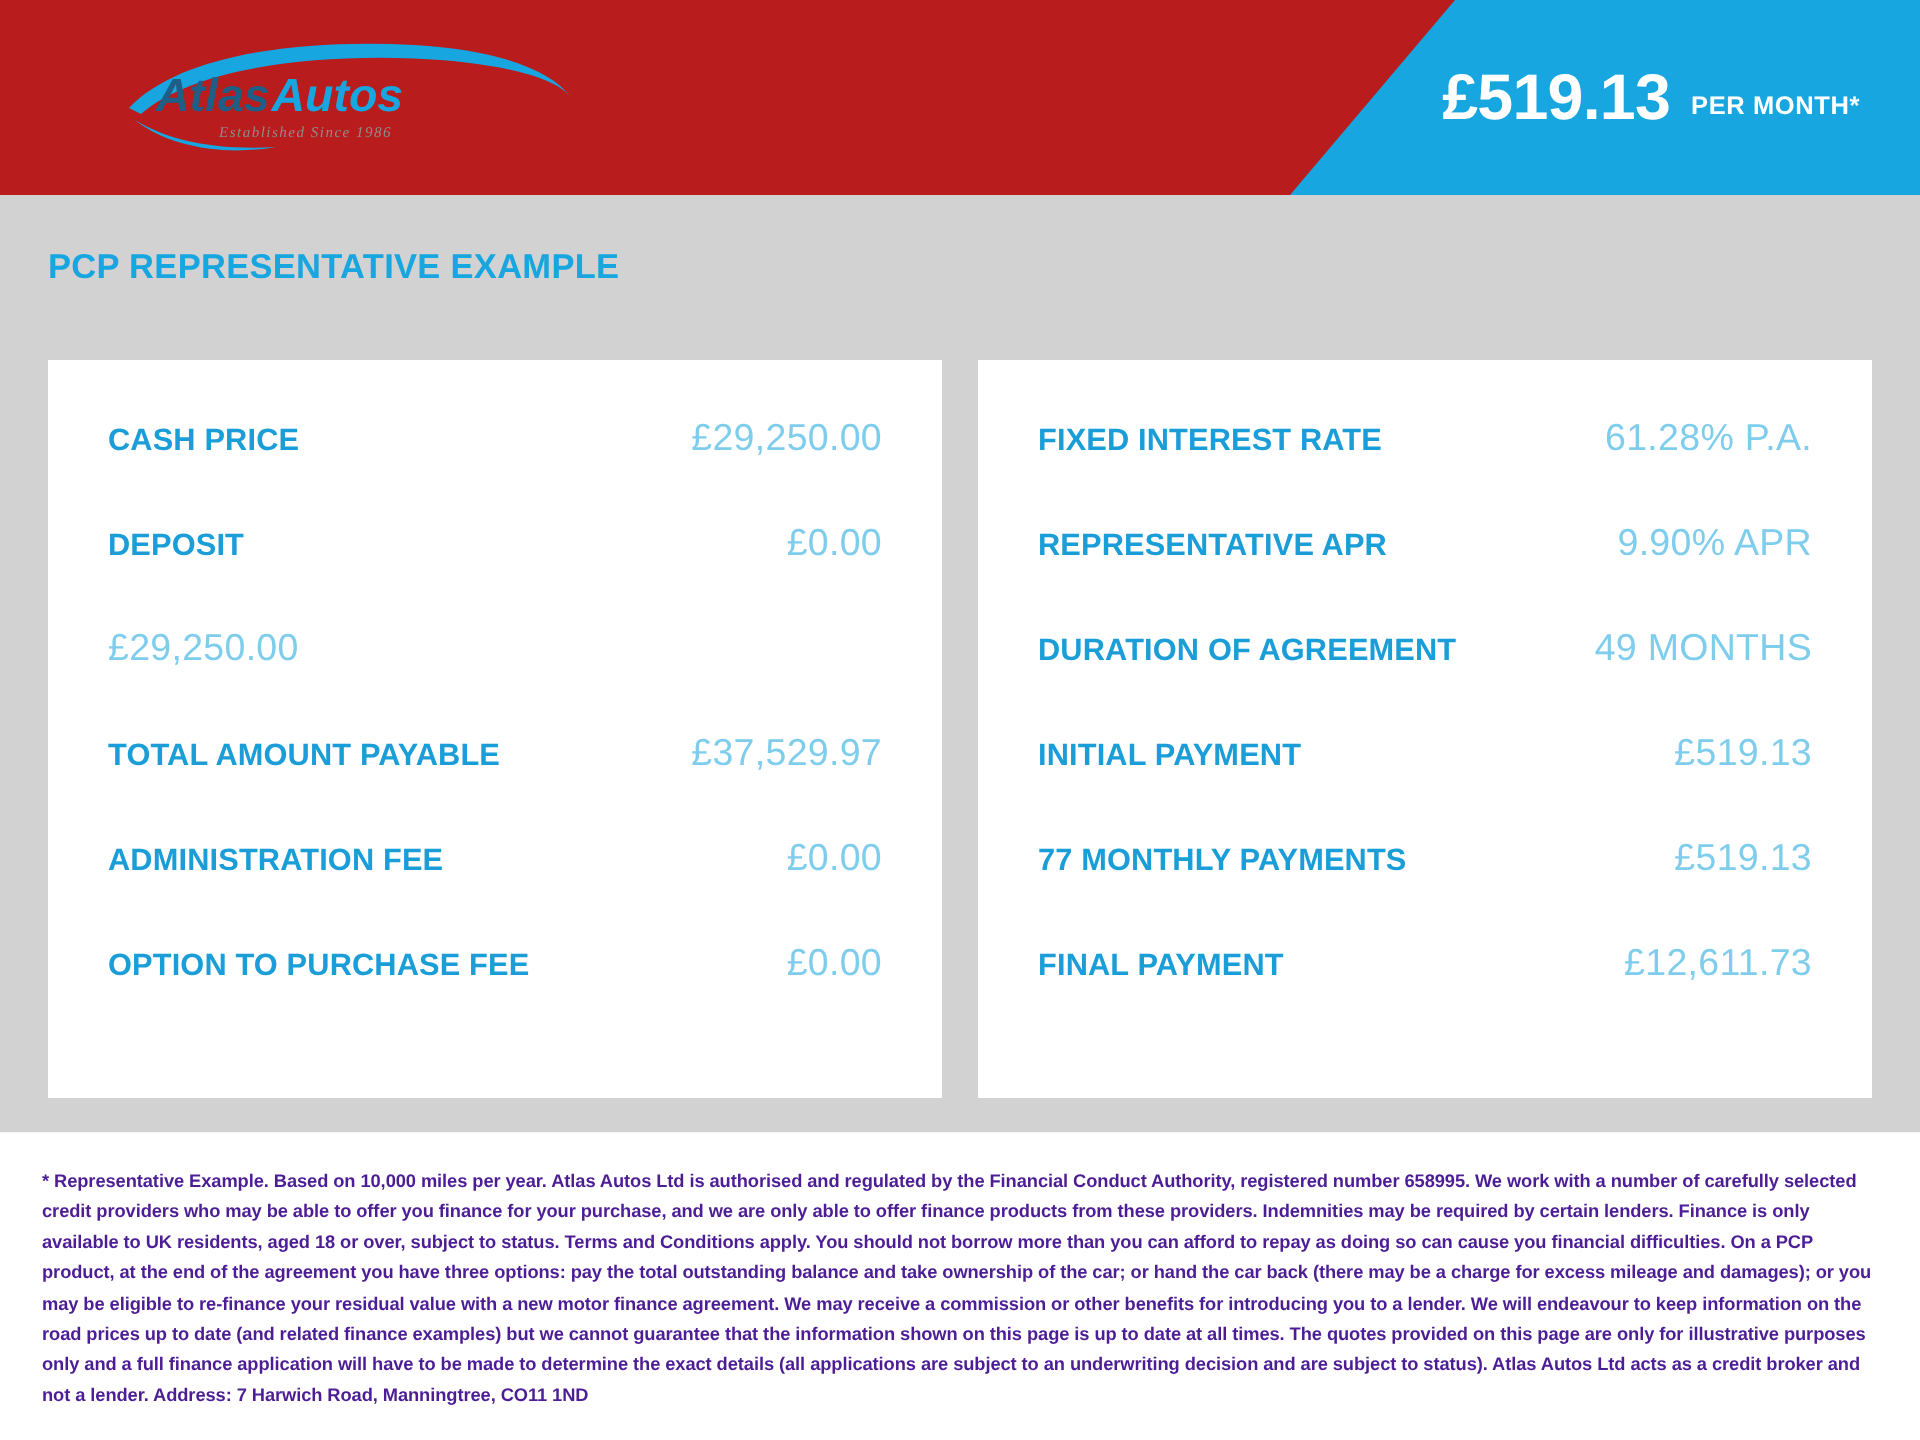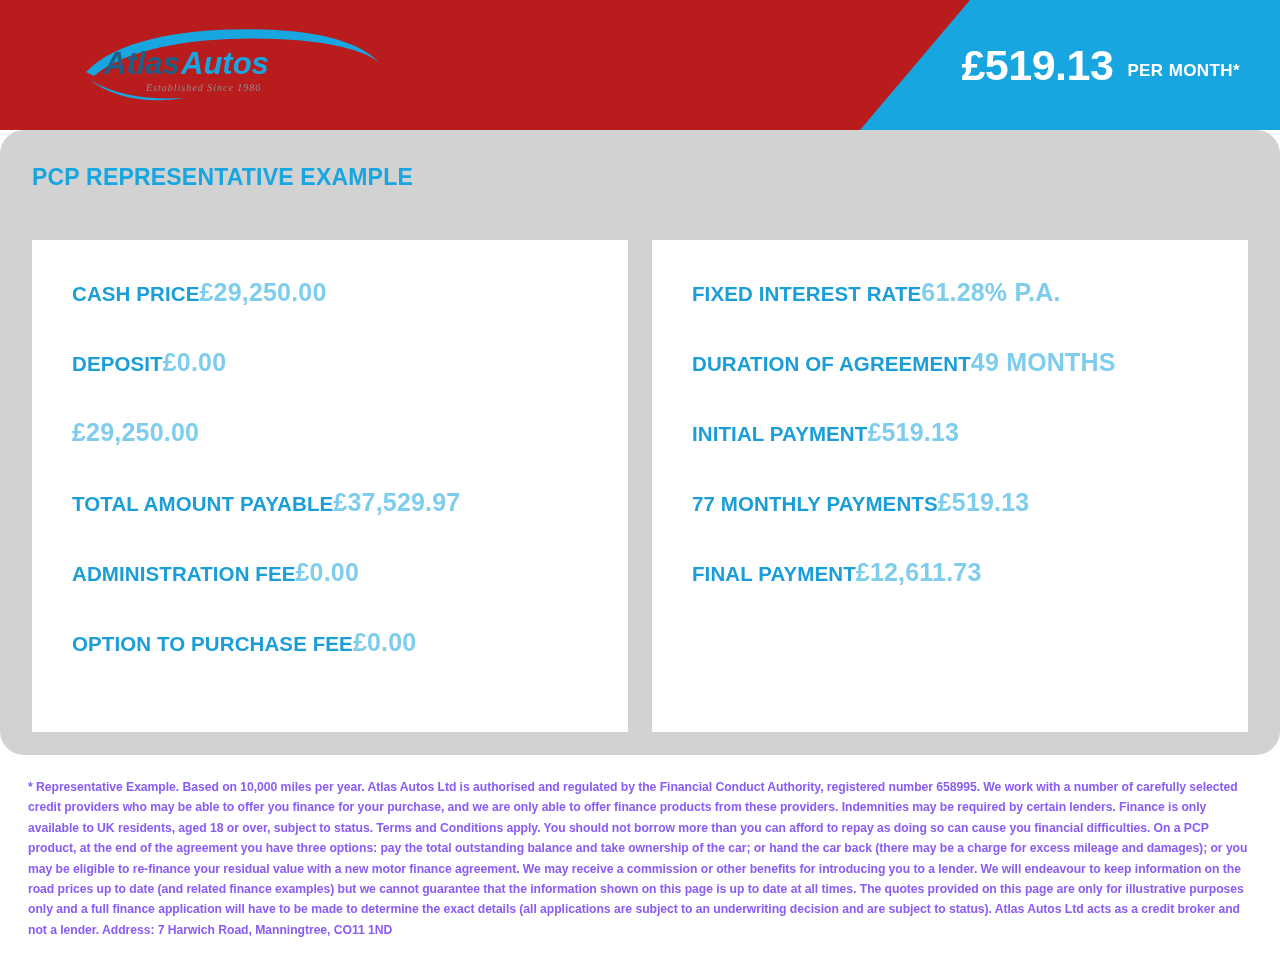--- a/index.html
+++ b/index.html
@@ -64,21 +64,20 @@
     top: 6px;
   }
 
   
   .grey {
     position: relative;
     width: 1280px;
     height: 625px;
     background: #d2d2d2;
     padding: 0;
-    border-radius: 24px;
   }
   .section-title {
     position: absolute;
     left: 32px; top: 34px;
     color: #17a6e0;
     font-size: 23px;
     font-weight: bold;
     letter-spacing: 0.2px;
   }
 
@@ -90,49 +89,51 @@
     gap: 24px;
   }
   .card {
     background: #ffffff;
     width: 596px;
     padding: 38px 40px 34px 40px;
   }
   .row {
     display: flex;
     align-items: baseline;
+    justify-content: space-between;
     height: 70px;
+    gap: 16px;
   }
   .row-label {
     color: #1b9ed8;
     font-size: 20.5px;
     font-weight: bold;
     letter-spacing: 0.1px;
     white-space: nowrap;
   }
   .row-value {
     color: #7fcdec;
     font-size: 25px;
-    font-weight: bold;
+    font-weight: normal;
     letter-spacing: 0.2px;
     white-space: nowrap;
     text-align: right;
   }
 
   
   .footer {
     position: relative;
     width: 1280px;
     height: 205px;
     background: #ffffff;
     padding: 22px 28px 0 28px;
   }
   .footer p {
     margin: 0;
-    color: #8b5cf6;
+    color: #4c1d95;
     font-size: 12.2px;
     font-weight: bold;
     line-height: 20.4px;
     letter-spacing: -0.05px;
     text-align: left;
   }
 </style>
 </head>
 <body>
 
@@ -187,20 +188,24 @@
           <span class="row-value">£0.00</span>
         </div>
       </div>
 
       <div class="card">
         <div class="row">
           <span class="row-label">FIXED INTEREST RATE</span>
           <span class="row-value">61.28% P.A.</span>
         </div>
         <div class="row">
+          <span class="row-label">REPRESENTATIVE APR</span>
+          <span class="row-value">9.90% APR</span>
+        </div>
+        <div class="row">
           <span class="row-label">DURATION OF AGREEMENT</span>
           <span class="row-value">49 MONTHS</span>
         </div>
         <div class="row">
           <span class="row-label">INITIAL PAYMENT</span>
           <span class="row-value">£519.13</span>
         </div>
         <div class="row">
           <span class="row-label">77 MONTHLY PAYMENTS</span>
           <span class="row-value">£519.13</span>

